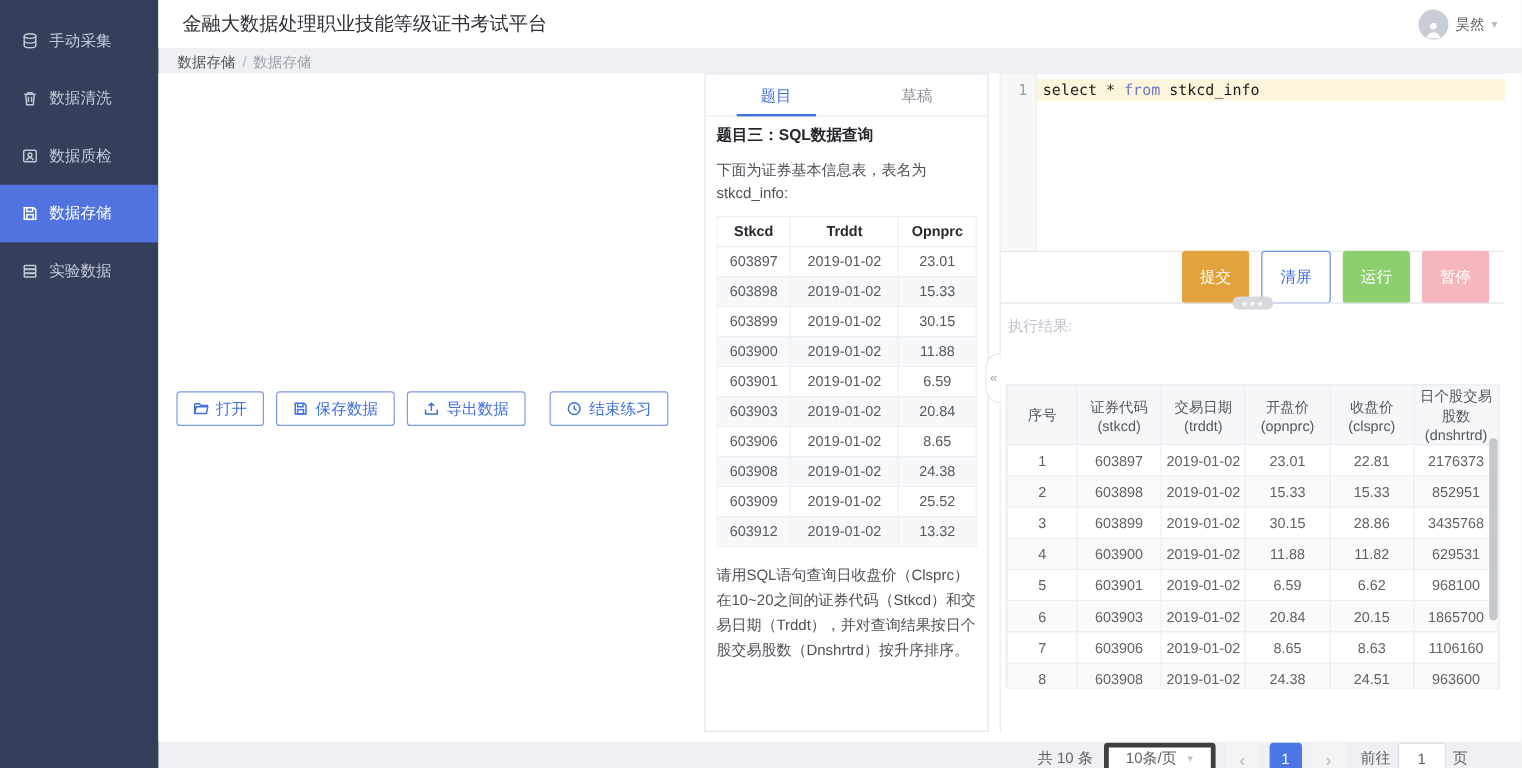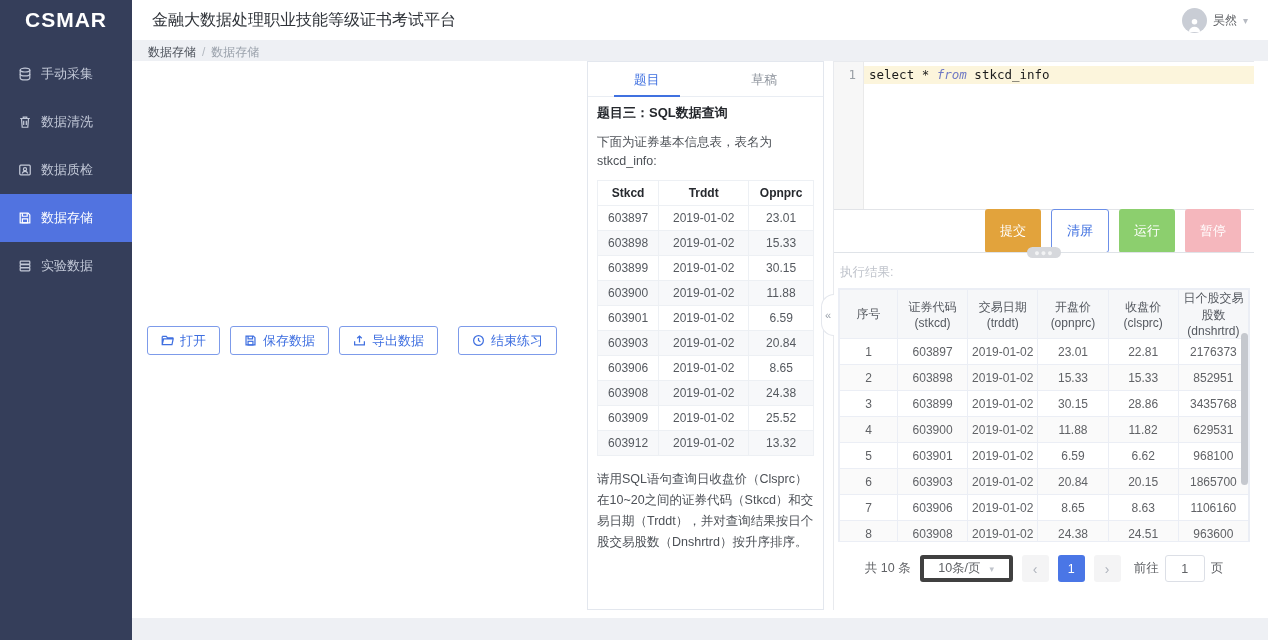--- a/index.html
+++ b/index.html
@@ -71,40 +71,40 @@
             display:flex; flex-direction:column; position:relative; }
 
   
   .editor { height:148px; display:flex; border-bottom:1px solid #e2e4e8; flex-shrink:0;
             font-family:"DejaVu Sans Mono","Liberation Mono",monospace; font-size:12.5px; }
   .gutter { width:30px; background:#f7f7f7; border-right:1px solid #eaeaea; color:#9aa0a6;
             text-align:right; padding:5px 7px 0 0; flex-shrink:0; }
   .codearea { flex:1; padding-top:4px; background:#fff; cursor:text; }
   .code-line { padding:1px 0 2px 5px; color:#1b1b1b; white-space:pre; }
   .code-line.active { background:#fcf5dc; }
-  .tok-keyword { color:#6f79c4;font-style:italic; }
+  .tok-keyword { color:#6f79c4; }
 
   
   .editor-actions { height:42px; display:flex; align-items:center; justify-content:flex-end;
                     gap:10px; padding:0 13px; flex-shrink:0; }
   .btn { height:44px; padding:0 15px; border-radius:3px; font-size:13px; border:none;
          color:#fff; cursor:pointer; font-family:Liberation Mono, monospace; }
   .btn-submit { background:#e2a33c; }
   .btn-clear { background:#fff; border:1px solid #6c8fe8; color:#4071e0; }
   .btn-run { background:#8ccf6e; }
   .btn-pause { background:#f5b7bd; cursor:not-allowed; }
 
   .splitter { border-top:1px solid #dfe3e8; position:relative; flex-shrink:0; }
   .split-pill { position:absolute; left:50%; top:-6px; transform:translateX(-50%);
                 width:34px; height:11px; background:#d6d8dc; border-radius:6px;
                 display:flex; align-items:center; justify-content:center; cursor:row-resize; }
   .split-pill span { color:#f2f3f4; font-size:9px; letter-spacing:1px; line-height:0; }
 
   
-  .results { flex:1; min-height:0; display:flex; flex-direction:column; padding:9px 4px 0 4px; }
+  .results { flex:1; min-height:0; display:flex; flex-direction:column; padding:9px 4px 0 4px;gap:32px; }
   .results-label { color:#c0c4cc; font-size:12.5px; padding:2px 0 7px 2px; flex-shrink:0; }
   .rtable-wrap { position:relative; border:1px solid #ebeef5; overflow:hidden; height:254px; flex-shrink:0; }
   .rtable { width:100%; border-collapse:collapse; table-layout:fixed; font-size:12px; color:#606266; }
   .rtable th, .rtable td { border:1px solid #ebeef5; text-align:center; padding:0; height:26px; }
   .rtable th { background:#f6f7f9; height:34px; font-weight:normal; color:#54585f; }
   .rtable .col-idx { width:58px; }
   .rtable tbody tr:nth-child(even) { background:#fafafa; }
   .vscroll-track { position:absolute; top:36px; right:1px; width:8px; bottom:2px; }
   .vscroll-thumb { position:absolute; top:8px; right:0; width:7px; height:152px;
                    background:#c5c8ce; border-radius:4px; cursor:pointer; }
@@ -125,21 +125,20 @@
   .goto { display:flex; align-items:center; gap:6px; margin-left:4px; }
   .goto input { width:40px; height:27px; border:1px solid #dcdfe6; border-radius:3px;
                 text-align:center; font-size:12.5px; color:#606266; font-family:inherit; }
 </style>
 </head>
 <body>
 
 <div class="app">
 
   <aside class="sidebar">
-    <div class="logo">CSMAR</div>
     <nav class="nav">
       <div class="nav-item">
         <span class="nico">
           <svg viewBox="0 0 16 16">
               <ellipse cx="8" cy="3.5" rx="5.5" ry="2.2"></ellipse>
               <path d="M2.5 3.5v4.5c0 1.2 2.5 2.2 5.5 2.2s5.5-1 5.5-2.2V3.5"></path>
               <path d="M2.5 8v4.5c0 1.2 2.5 2.2 5.5 2.2s5.5-1 5.5-2.2V8"></path>
             </svg>
         </span>
         <span>手动采集</span>

